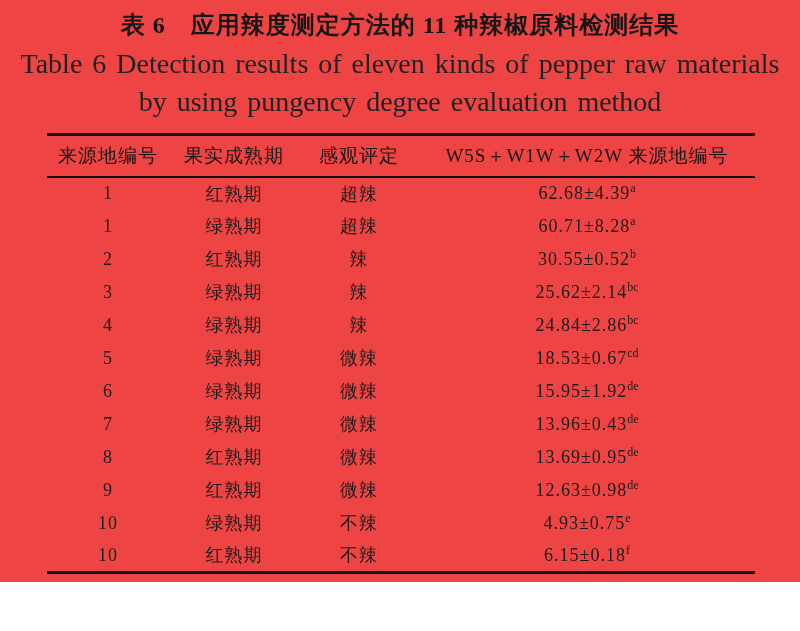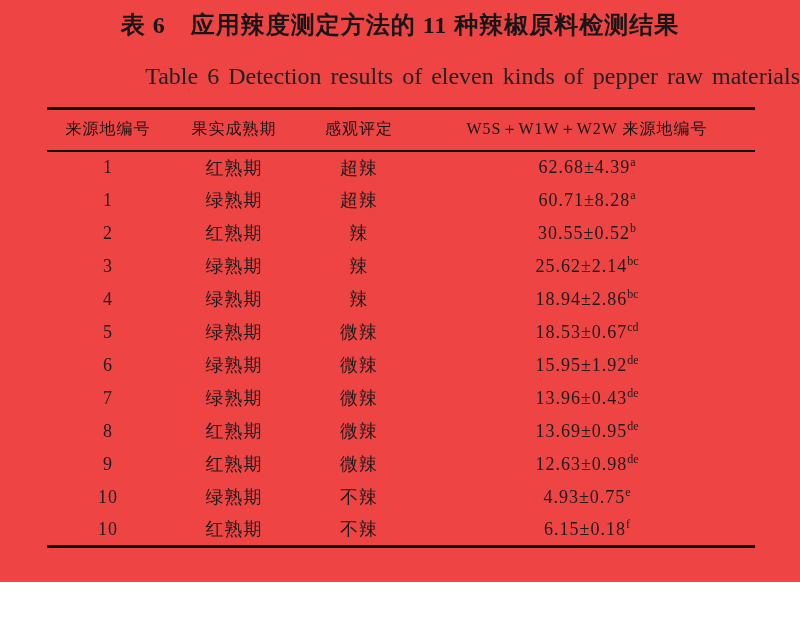--- a/index.html
+++ b/index.html
@@ -20,43 +20,43 @@
     margin: 0;
     padding-top: 9px;
     text-align: center;
     font-size: 24px;
     line-height: 32px;
     font-weight: bold;
     letter-spacing: 1px;
     color: #161616;
   }
   .title-en {
-    margin-top: 20px;
-    text-align: right;
-    font-size: 24px;
+    margin-top: 8px;
+    text-align: center;
+    font-size: 28px;
     line-height: 30px;
     font-weight: normal;
     word-spacing: 3px;
     color: #222222;
   }
   table.data-table {
     margin: 16px 0 0 47px;
     width: 708px;
     border-collapse: collapse;
     table-layout: fixed;
     border-top: 3px solid #111111;
     border-bottom: 3px solid #111111;
   }
   table.data-table thead tr {
     height: 42px;
     border-bottom: 2px solid #111111;
   }
   table.data-table th {
     font-weight: normal;
-    font-size: 16px;
+    font-size: 19px;
     letter-spacing: 1px;
     text-align: center;
     vertical-align: middle;
     padding: 0;
     color: #161616;
     white-space: nowrap;
   }
   table.data-table tbody tr {
     height: 33px;
   }
@@ -82,20 +82,21 @@
 </style>
 </head>
 <body>
 
 <div class="page">
 
   <h1 class="title-zh">表 6　应用辣度测定方法的 11 种辣椒原料检测结果</h1>
 
   <div class="title-en">Table 6 Detection results of eleven kinds of pepper raw materials</div>
 
+  <div class="title-en">by using pungency degree evaluation method</div>
 
   <table class="data-table">
     <colgroup>
       <col style="width:122px">
       <col style="width:130px">
       <col style="width:120px">
       <col style="width:336px">
     </colgroup>
     <thead>
       <tr>
@@ -127,21 +128,21 @@
         <tr>
           <td>3</td>
           <td>绿熟期</td>
           <td>辣</td>
           <td class="value-cell"><span>25.62±2.14</span><sup>bc</sup></td>
         </tr>
         <tr>
           <td>4</td>
           <td>绿熟期</td>
           <td>辣</td>
-          <td class="value-cell"><span>18.94±2.86</span><sup>bc</sup></td>
+          <td class="value-cell"><span>24.84±2.86</span><sup>bc</sup></td>
         </tr>
         <tr>
           <td>5</td>
           <td>绿熟期</td>
           <td>微辣</td>
           <td class="value-cell"><span>18.53±0.67</span><sup>cd</sup></td>
         </tr>
         <tr>
           <td>6</td>
           <td>绿熟期</td>

